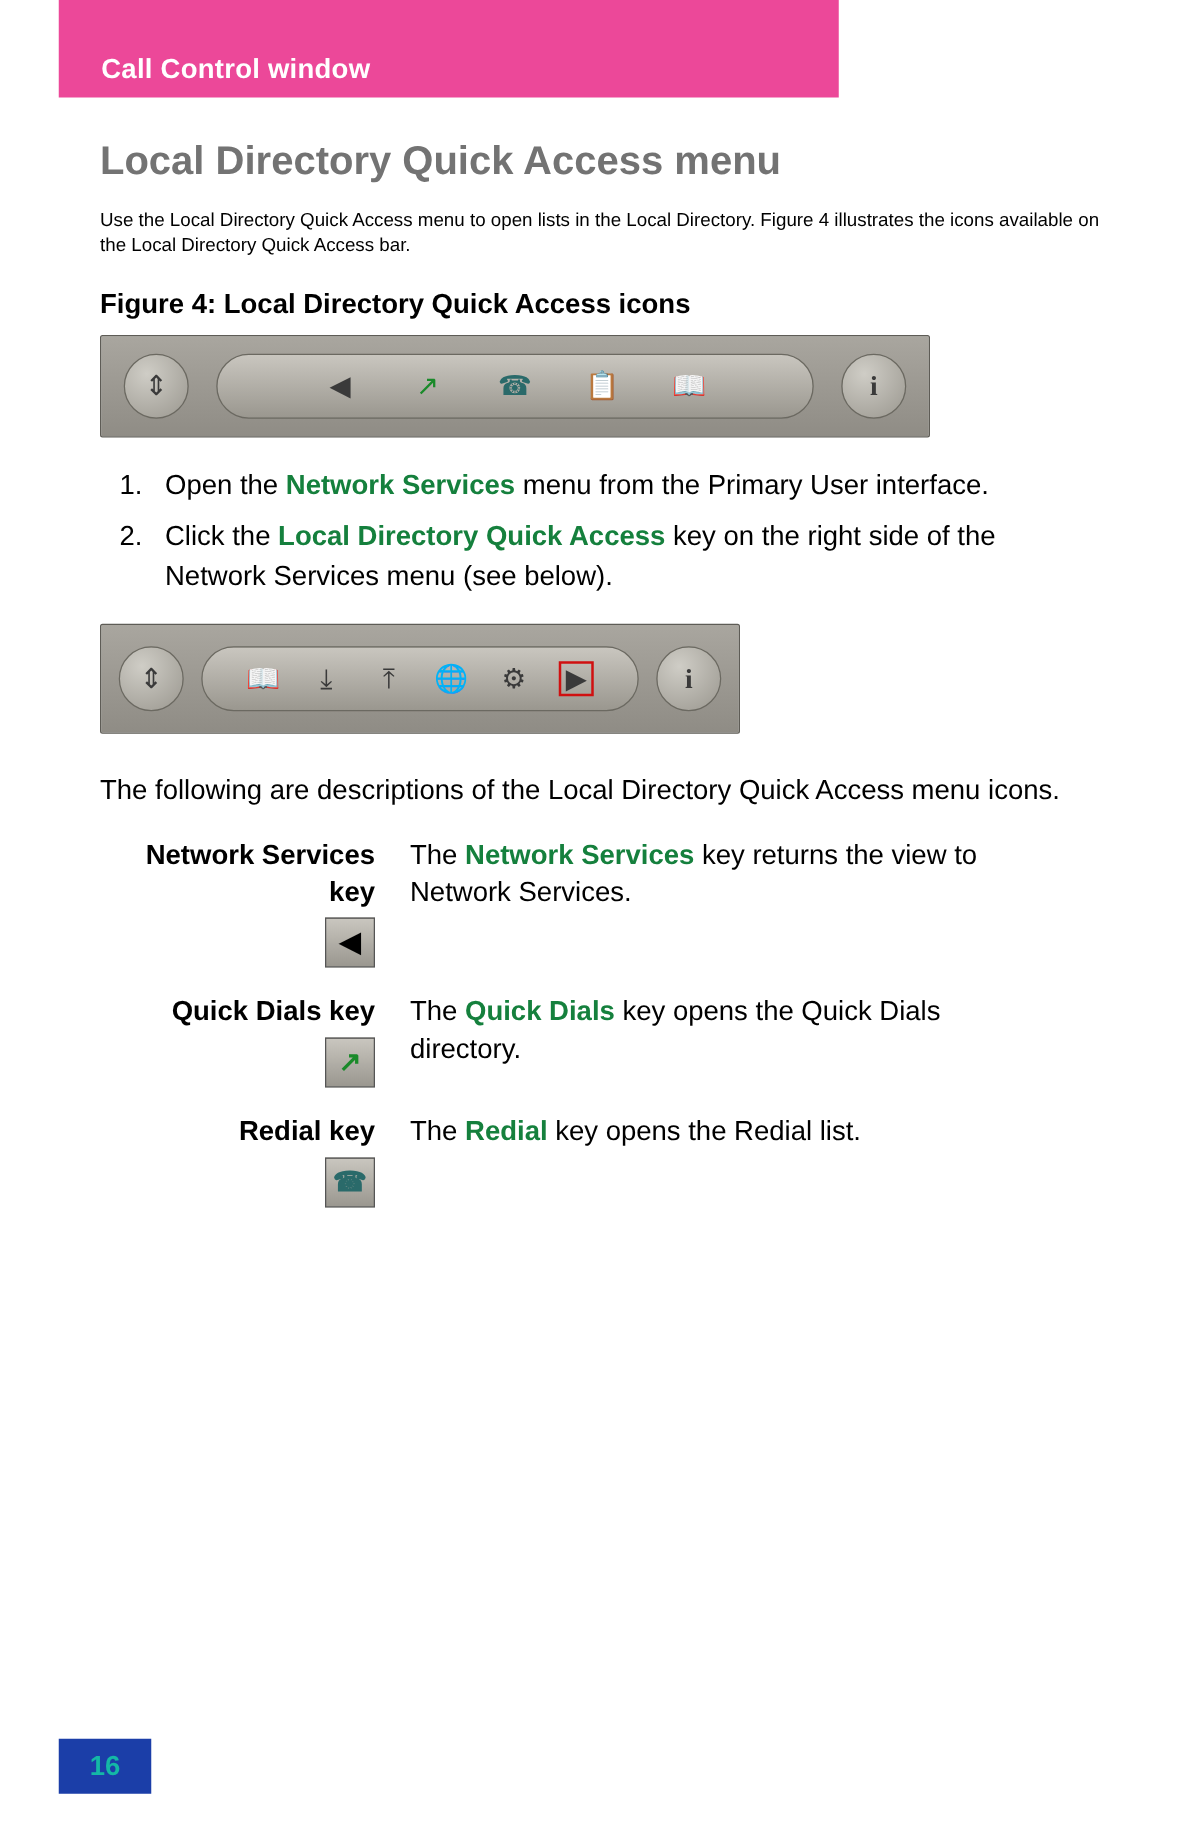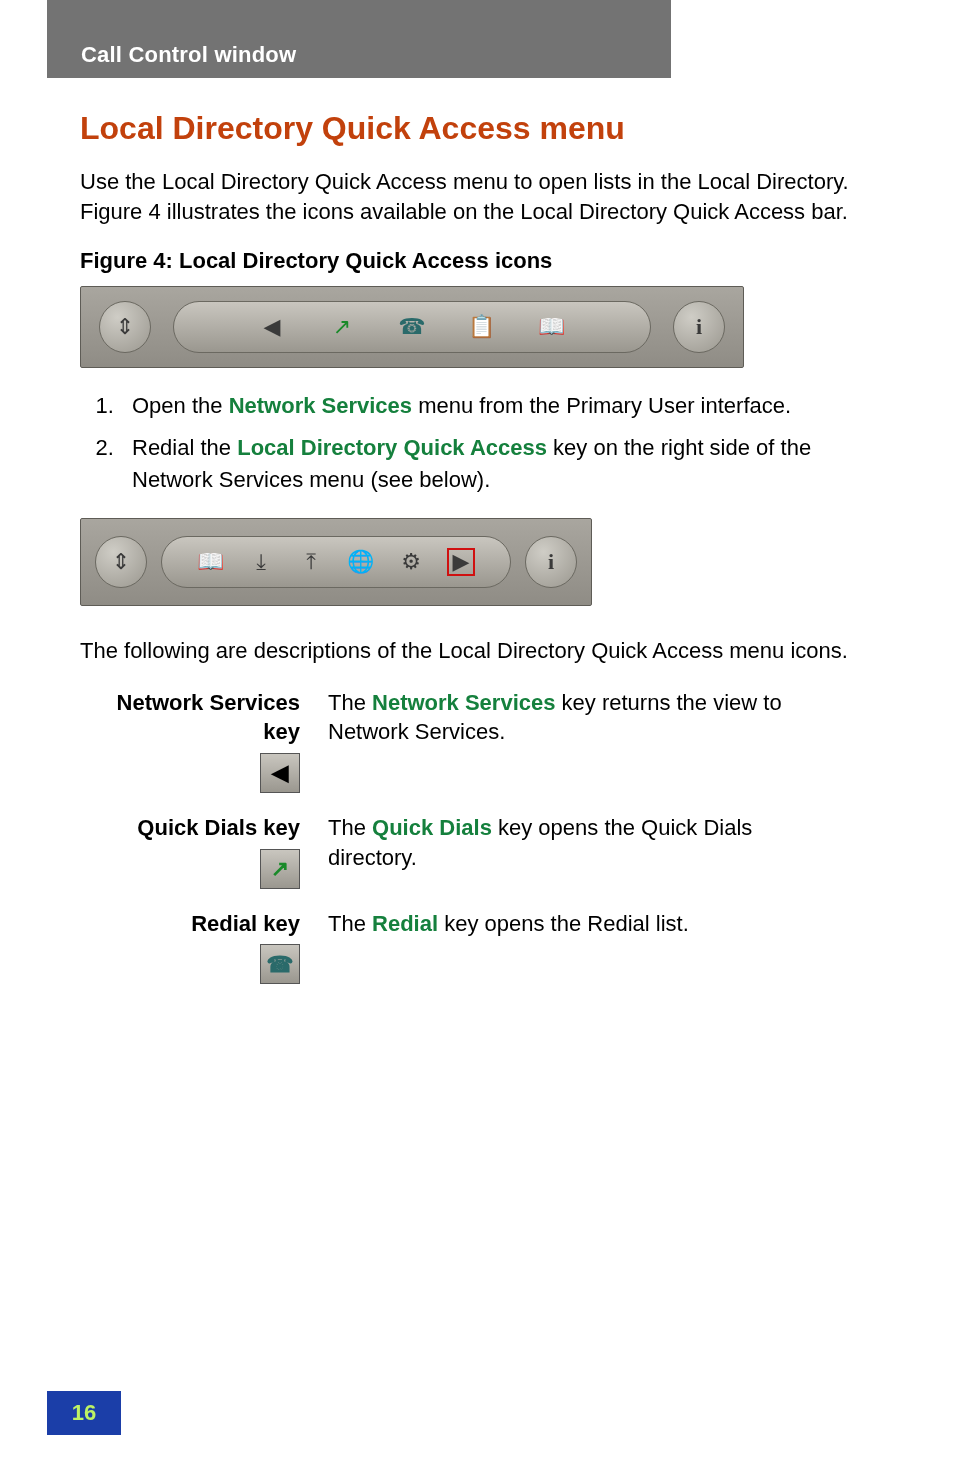--- a/index.html
+++ b/index.html
@@ -1,22 +1,22 @@
 <!DOCTYPE html>
 <html><head>
 <meta charset="utf-8">
 <style>
   * { box-sizing: border-box; margin: 0; padding: 0; }
   html, body { width: 954px; height: 1475px; background: #fff; font-family: Arial, Helvetica, sans-serif; color: #000; }
   .page { position: relative; width: 954px; height: 1475px; }
-  .topbar { position: absolute; left: 47px; top: 0; width: 624px; height: 78px; background: #737373; }
+  .topbar { position: absolute; left: 47px; top: 0; width: 624px; height: 78px; background: #ec4899; }
   .topbar-title { position: absolute; left: 34px; bottom: 10px; color: #fff; font-weight: bold; font-size: 22px; letter-spacing: .2px; }
   .content { position: absolute; left: 80px; top: 110px; width: 800px; }
-  .h1 { color: #c2410c; font-weight: bold; font-size: 32px; margin-bottom: 20px; }
-  .para { font-size: 22px; line-height: 1.35; margin-bottom: 22px; }
+  .h1 { color: #737373; font-weight: bold; font-size: 32px; margin-bottom: 20px; }
+  .para { font-size: 15px; line-height: 1.35; margin-bottom: 22px; }
   .figcap { font-weight: bold; font-size: 22px; margin-top: 8px; margin-bottom: 12px; }
   .bar { width: 664px; height: 82px; background: linear-gradient(#a9a69f,#8f8c85); border: 1px solid #5e5c56; margin-bottom: 22px; position: relative; border-radius: 2px; display:flex; align-items:center; }
   .round { width: 52px; height: 52px; border-radius: 50%; background: radial-gradient(circle at 35% 30%, #cfcdc6, #9a978f); border: 1px solid #6b6961; display:flex; align-items:center; justify-content:center; font-size:22px; color:#3a3a3a; }
   .pill { height: 52px; border-radius: 26px; background: linear-gradient(#c9c6bf,#9a978f); border: 1px solid #6b6961; display:flex; align-items:center; justify-content:center; gap: 42px; padding: 0 28px; }
   .pill2 { gap: 22px; padding: 0 22px; }
   .ico { width: 28px; height: 28px; display:flex; align-items:center; justify-content:center; font-size: 22px; color:#3a3a3a; }
   .ico.green { color:#1a8a2a; }
   .ico.teal { color:#2a6a6a; }
   .ico.blue { color:#2a5aa8; }
   .bar2 { width: 512px; height: 88px; }
@@ -24,21 +24,21 @@
   ol { padding-left: 40px; font-size: 22px; line-height: 1.45; margin-bottom: 22px; }
   ol li { padding-left: 12px; margin-bottom: 10px; }
   .link { color: #15803d; font-weight: bold; }
   table.icons { border-collapse: collapse; margin-top: 12px; }
   table.icons td { vertical-align: top; padding: 10px 8px; font-size: 22px; line-height:1.35; }
   table.icons td.label { width: 240px; text-align: right; font-weight: bold; padding-right: 20px; }
   table.icons td.desc { width: 520px; }
   .miniicon { width: 40px; height: 40px; border: 1px solid #555; background: linear-gradient(#c9c6bf,#9a978f); display:flex; align-items:center; justify-content:center; font-size:22px; margin: 6px 0 0 auto; }
   .miniicon.greenbg { color:#1a8a2a; }
   .miniicon.tealbg { color:#2a6a6a; }
-  .pagenum-box { position:absolute; left:47px; bottom:40px; width: 74px; height: 44px; background:#1b3ea8; color:#bef264; display:flex; align-items:center; justify-content:center; font-weight:bold; font-size:22px; }
+  .pagenum-box { position:absolute; left:47px; bottom:40px; width: 74px; height: 44px; background:#1b3ea8; color:#14b8a6; display:flex; align-items:center; justify-content:center; font-weight:bold; font-size:22px; }
   .intro2 { font-size:22px; line-height:1.35; margin-top: 30px; margin-bottom: 10px; }
 </style>
 </head>
 <body>
 
 <div class="page">
 
   <div class="topbar">
     <div class="topbar-title">Call Control window</div>
   </div>
@@ -66,21 +66,21 @@
           <span style="font-weight:bold; font-family:Georgia,serif;">i</span>
         </div>
     </div>
 
 
     <ol>
       <li>
         <span>Open the </span><span class="link">Network Services</span><span> menu from the Primary User interface.</span>
       </li>
       <li>
-        <span>Redial the </span><span class="link">Local Directory Quick Access</span><span> key on the right side of the Network Services menu (see below).</span>
+        <span>Click the </span><span class="link">Local Directory Quick Access</span><span> key on the right side of the Network Services menu (see below).</span>
       </li>
     </ol>
 
 
     <div class="bar bar2" style="gap:14px; padding:0 14px;">
       <div class="round">
           <span>⇕</span>
         </div>
       <div class="pill pill2" style="flex:1;">
         <span class="ico">📖</span>

